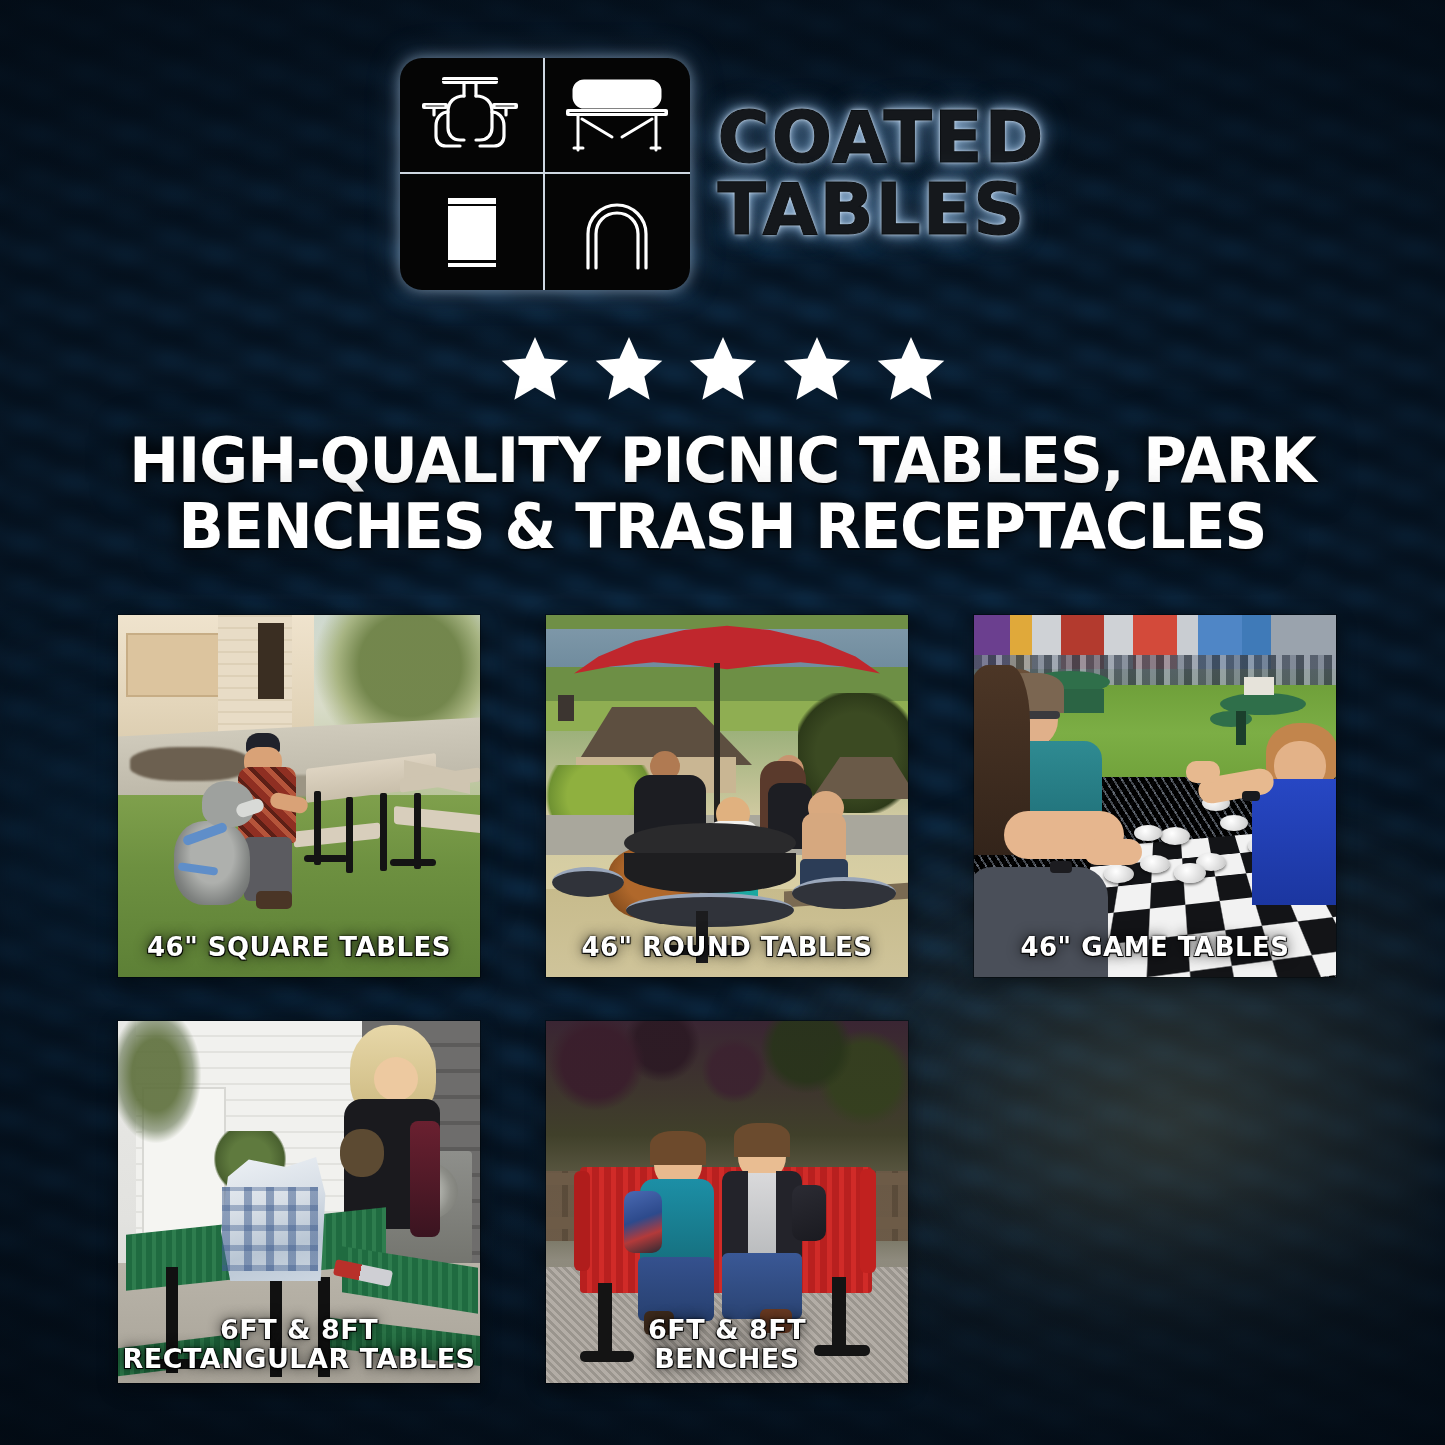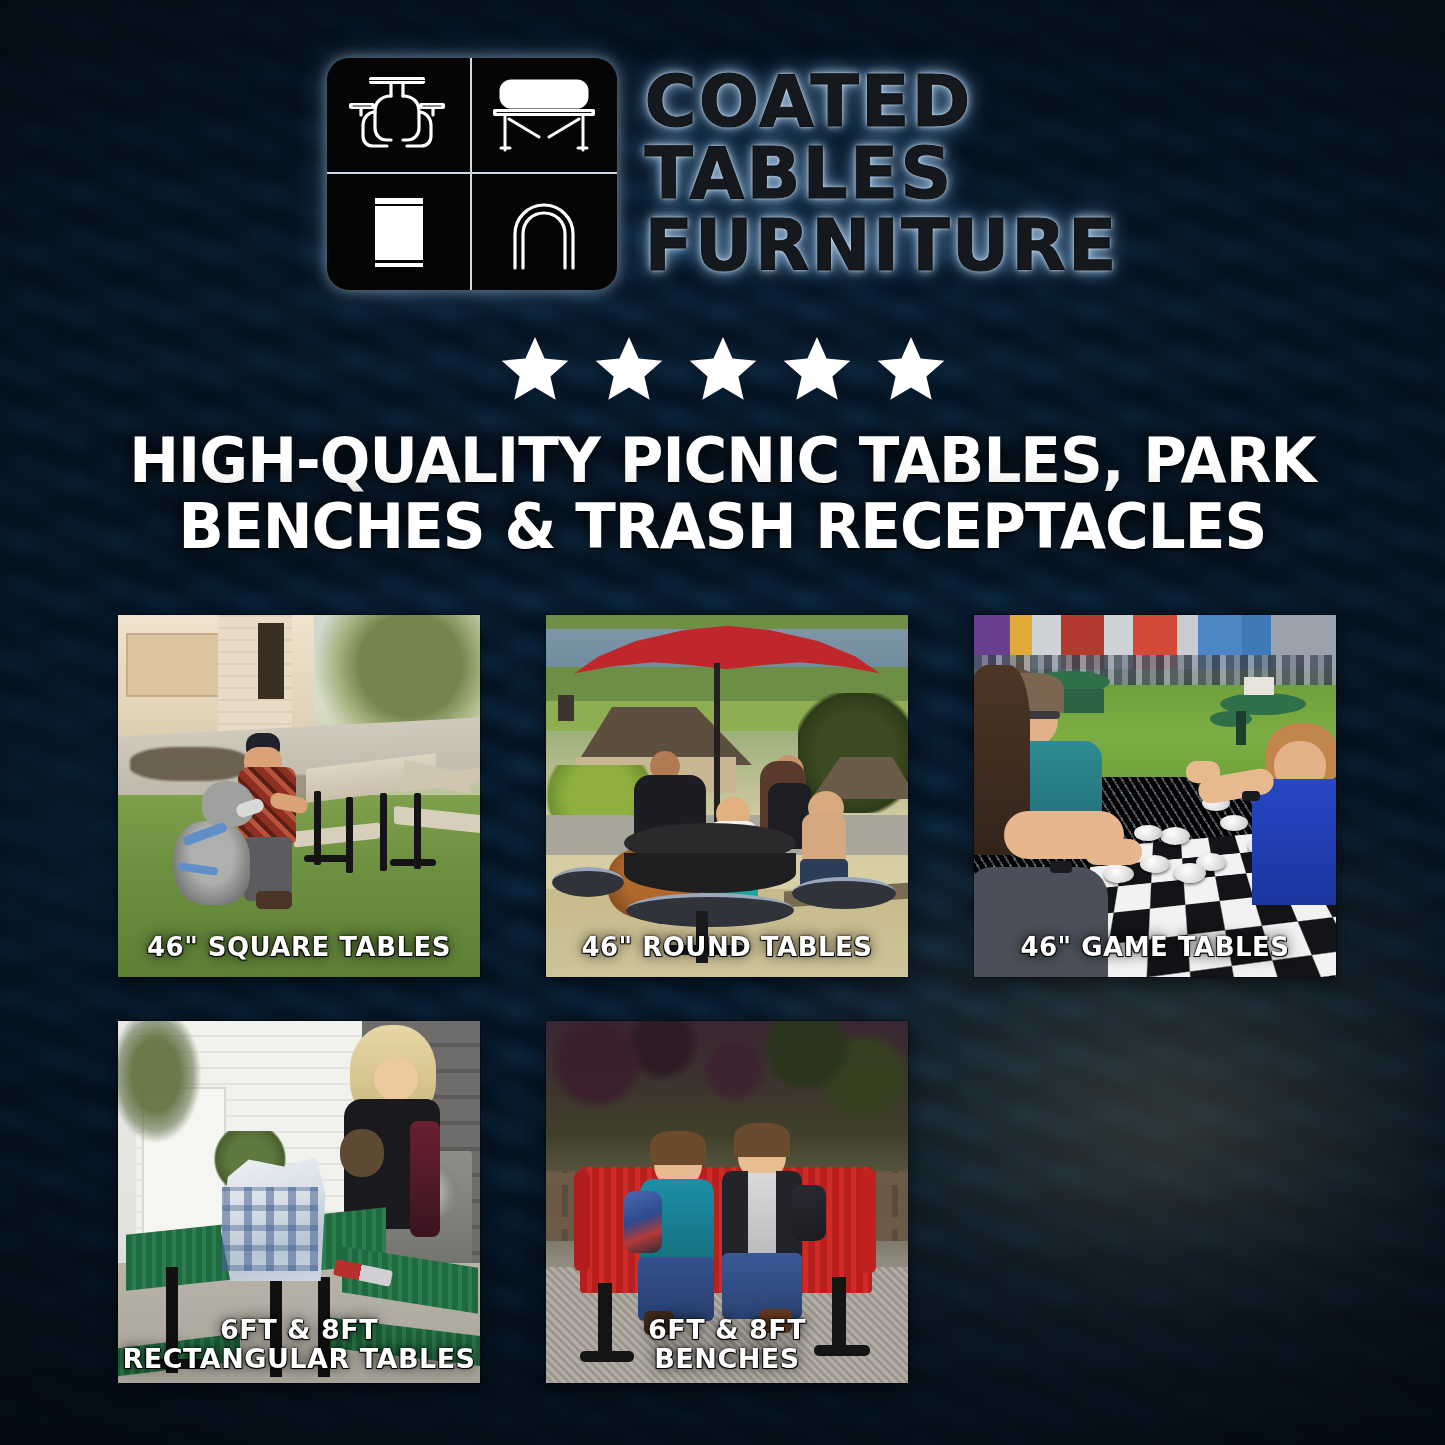--- a/index.html
+++ b/index.html
@@ -326,21 +326,20 @@
               <path d="M30 82V48c0-16 13-29 29-29s29 13 29 29v34"></path>
               <path d="M38 82V48c0-12 9-21 21-21s21 9 21 21v34"></path>
             </g>
           </svg>
         </div>
       </div>
 
       <div class="brand">
         <div class="brand-line brand-1">COATED</div>
         <div class="brand-line brand-2">TABLES</div>
-        <div class="brand-line brand-3">FURNITURE</div>
       </div>
     </div>
 
     <div class="stars">
       <svg class="star" viewBox="0 0 24 24">
           <polygon fill="#ffffff" points="12,1.6 15.1,8.6 22.8,9.3 17,14.4 18.7,22 12,18 5.3,22 7,14.4 1.2,9.3 8.9,8.6"></polygon>
         </svg>
       <svg class="star" viewBox="0 0 24 24">
           <polygon fill="#ffffff" points="12,1.6 15.1,8.6 22.8,9.3 17,14.4 18.7,22 12,18 5.3,22 7,14.4 1.2,9.3 8.9,8.6"></polygon>
         </svg>

